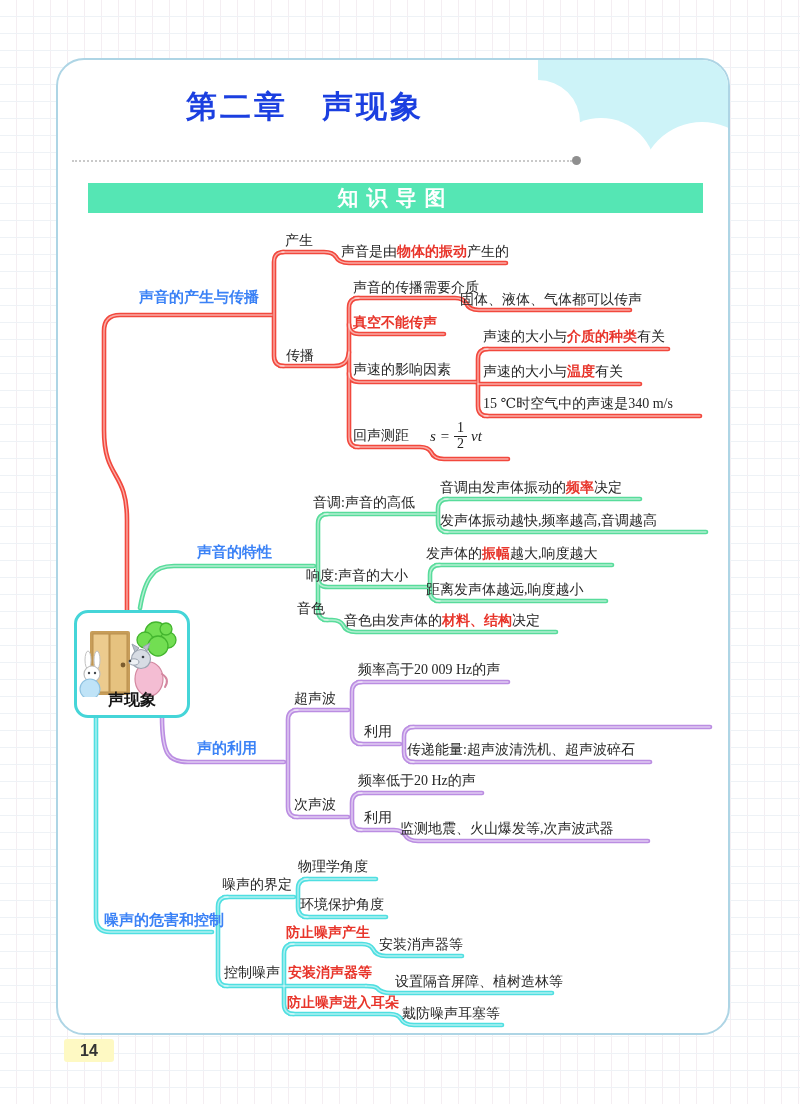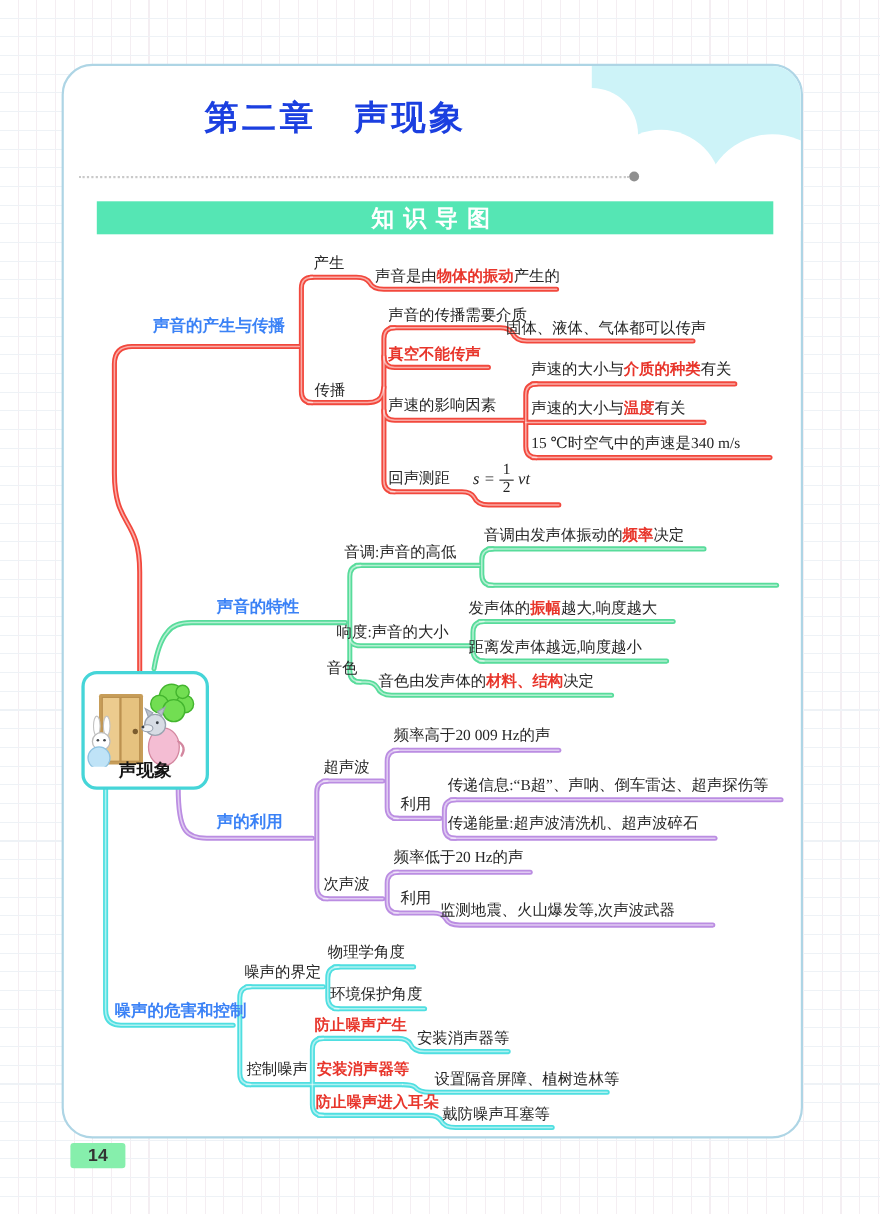--- a/index.html
+++ b/index.html
@@ -62,21 +62,21 @@
   .root-box{
     position:absolute; left:74px; top:610px; width:116px; height:108px;
     background:#ffffff; border:3px solid #45d5d8; border-radius:14px;
   }
   .root-label{
     position:absolute; left:0; right:0; bottom:4px; text-align:center;
     font-size:16px; font-weight:bold; color:#141414;
   }
   .page-tag{
     position:absolute; left:64px; top:1039px; width:50px; height:23px;
-    background:#86efac; border-radius:3px; display:flex; align-items:center; justify-content:center;
+    background:#fef9c3; border-radius:3px; display:flex; align-items:center; justify-content:center;
     font-size:16px; font-weight:bold; color:#333333;
   }
 </style>
 </head>
 <body>
 
 <div id="page">
 
   <div class="card"></div>
 
@@ -220,31 +220,31 @@
     <span class="frac">
         <span class="num">1</span>
         <span class="den">2</span>
       </span>
     <span>vt</span>
   </div>
 
   <div class="bl" style="left:197px; top:542px;">声音的特性</div>
   <div class="t" style="left:313px; top:494px;">音调:声音的高低</div>
   <div class="t" style="left:440px; top:479px;"><span>音调由发声体振动的</span><span class="red">频率</span><span>决定</span></div>
+  <div class="t" style="left:440px; top:512px;">发声体振动越快,频率越高,音调越高</div>
   <div class="t" style="left:306px; top:567px;">响度:声音的大小</div>
   <div class="t" style="left:426px; top:545px;"><span>发声体的</span><span class="red">振幅</span><span>越大,响度越大</span></div>
   <div class="t" style="left:426px; top:581px;">距离发声体越远,响度越小</div>
   <div class="t" style="left:297px; top:600px;">音色</div>
   <div class="t" style="left:344px; top:612px;"><span>音色由发声体的</span><span class="red">材料、结构</span><span>决定</span></div>
 
   <div class="bl" style="left:197px; top:738px;">声的利用</div>
   <div class="t" style="left:294px; top:690px;">超声波</div>
   <div class="t" style="left:358px; top:661px;">频率高于20 009 Hz的声</div>
   <div class="t" style="left:364px; top:723px;">利用</div>
-  <div class="t" style="left:407px; top:706px;">传递信息:“B超”、声呐、倒车雷达、超声探伤等</div>
   <div class="t" style="left:407px; top:741px;">传递能量:超声波清洗机、超声波碎石</div>
   <div class="t" style="left:294px; top:796px;">次声波</div>
   <div class="t" style="left:358px; top:772px;">频率低于20 Hz的声</div>
   <div class="t" style="left:364px; top:809px;">利用</div>
   <div class="t" style="left:400px; top:820px;">监测地震、火山爆发等,次声波武器</div>
 
   <div class="bl" style="left:104px; top:910px;">噪声的危害和控制</div>
   <div class="t" style="left:222px; top:876px;">噪声的界定</div>
   <div class="t" style="left:298px; top:858px;">物理学角度</div>
   <div class="t" style="left:300px; top:896px;">环境保护角度</div>

